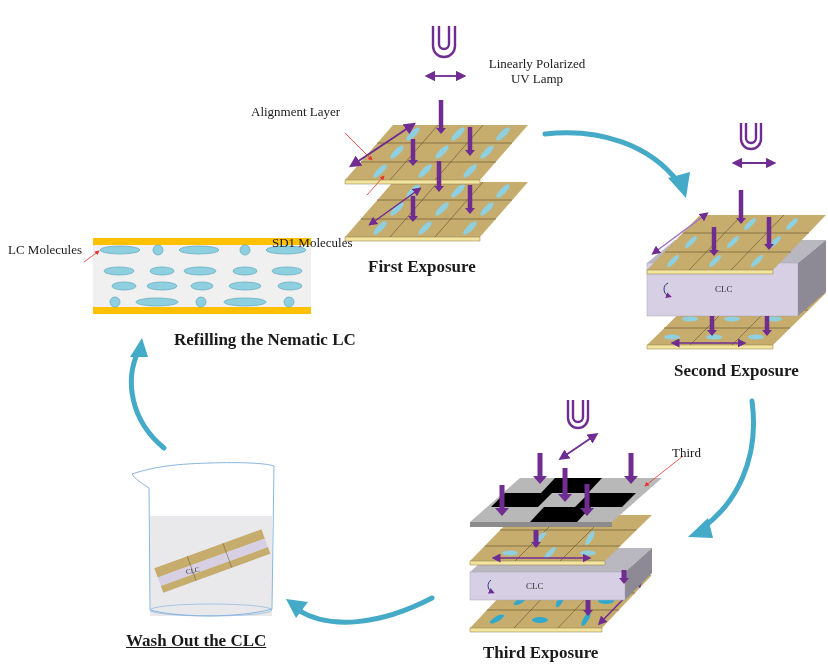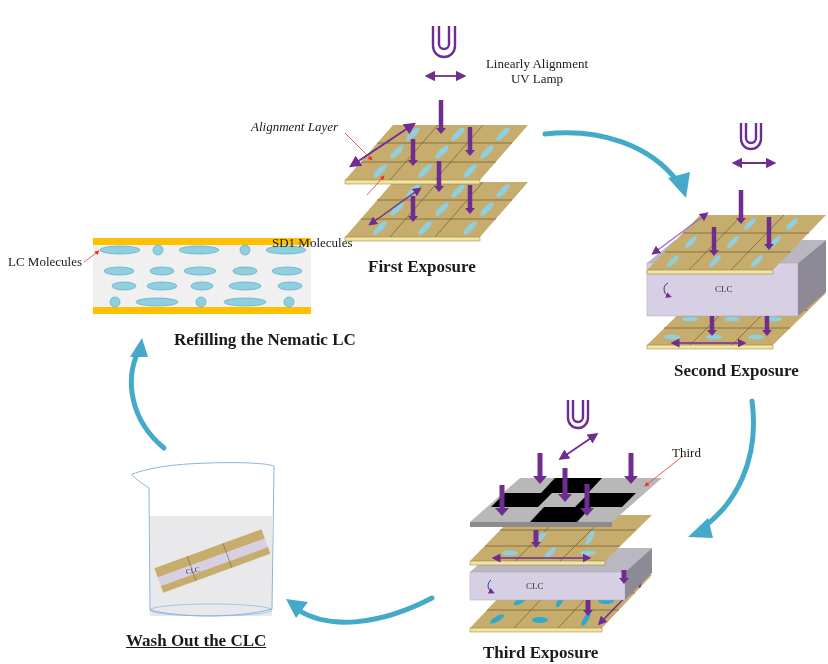--- a/index.html
+++ b/index.html
@@ -313,28 +313,28 @@
           <circle cx="201" cy="302" r="5"></circle>
           <ellipse cx="245" cy="302" rx="21" ry="4"></ellipse>
           <circle cx="289" cy="302" r="5"></circle>
     </g>
     <line x1="84" y1="262" x2="99" y2="251" stroke="#e8322b" stroke-width="0.8" marker-end="url(#redArrow)"></line>
   </g>
 </svg>
 
 
 <div class="lbl plain center" style="left:478px; top:56px; width:118px; line-height:15px;">
-  <div>Linearly Alignment</div>
+  <div>Linearly Polarized</div>
   <div>UV Lamp</div>
 </div>
-<div class="lbl plain" style="left:251px; top:119px;font-style:italic;">Alignment Layer</div>
+<div class="lbl plain" style="left:251px; top:104px;">Alignment Layer</div>
 <div class="lbl plain" style="left:272px; top:198px;margin-top:37px;">SD1 Molecules</div>
 <div class="lbl bold" style="left:368px; top:257px;">First Exposure</div>
 
-<div class="lbl plain" style="left:8px; top:254px;text-align:center;">LC Molecules</div>
+<div class="lbl plain" style="left:8px; top:242px;text-align:center;">LC Molecules</div>
 <div class="lbl bold" style="left:174px; top:330px;text-align:right;">Refilling the Nematic LC</div>
 
 <div class="clc" style="left:715px; top:284px;">CLC</div>
 <div class="lbl bold" style="left:658px; top:361px;margin-left:16px;">Second Exposure</div>
 
 <div class="lbl plain" style="left:672px; top:445px;">Third</div>
 <div class="clc" style="left:526px; top:581px;">CLC</div>
 <div class="lbl bold" style="left:483px; top:643px;">Third Exposure</div>
 
 <div class="clc" style="left:186px; top:567px; font-size:7px; transform:rotate(-12deg);">CLC</div>

